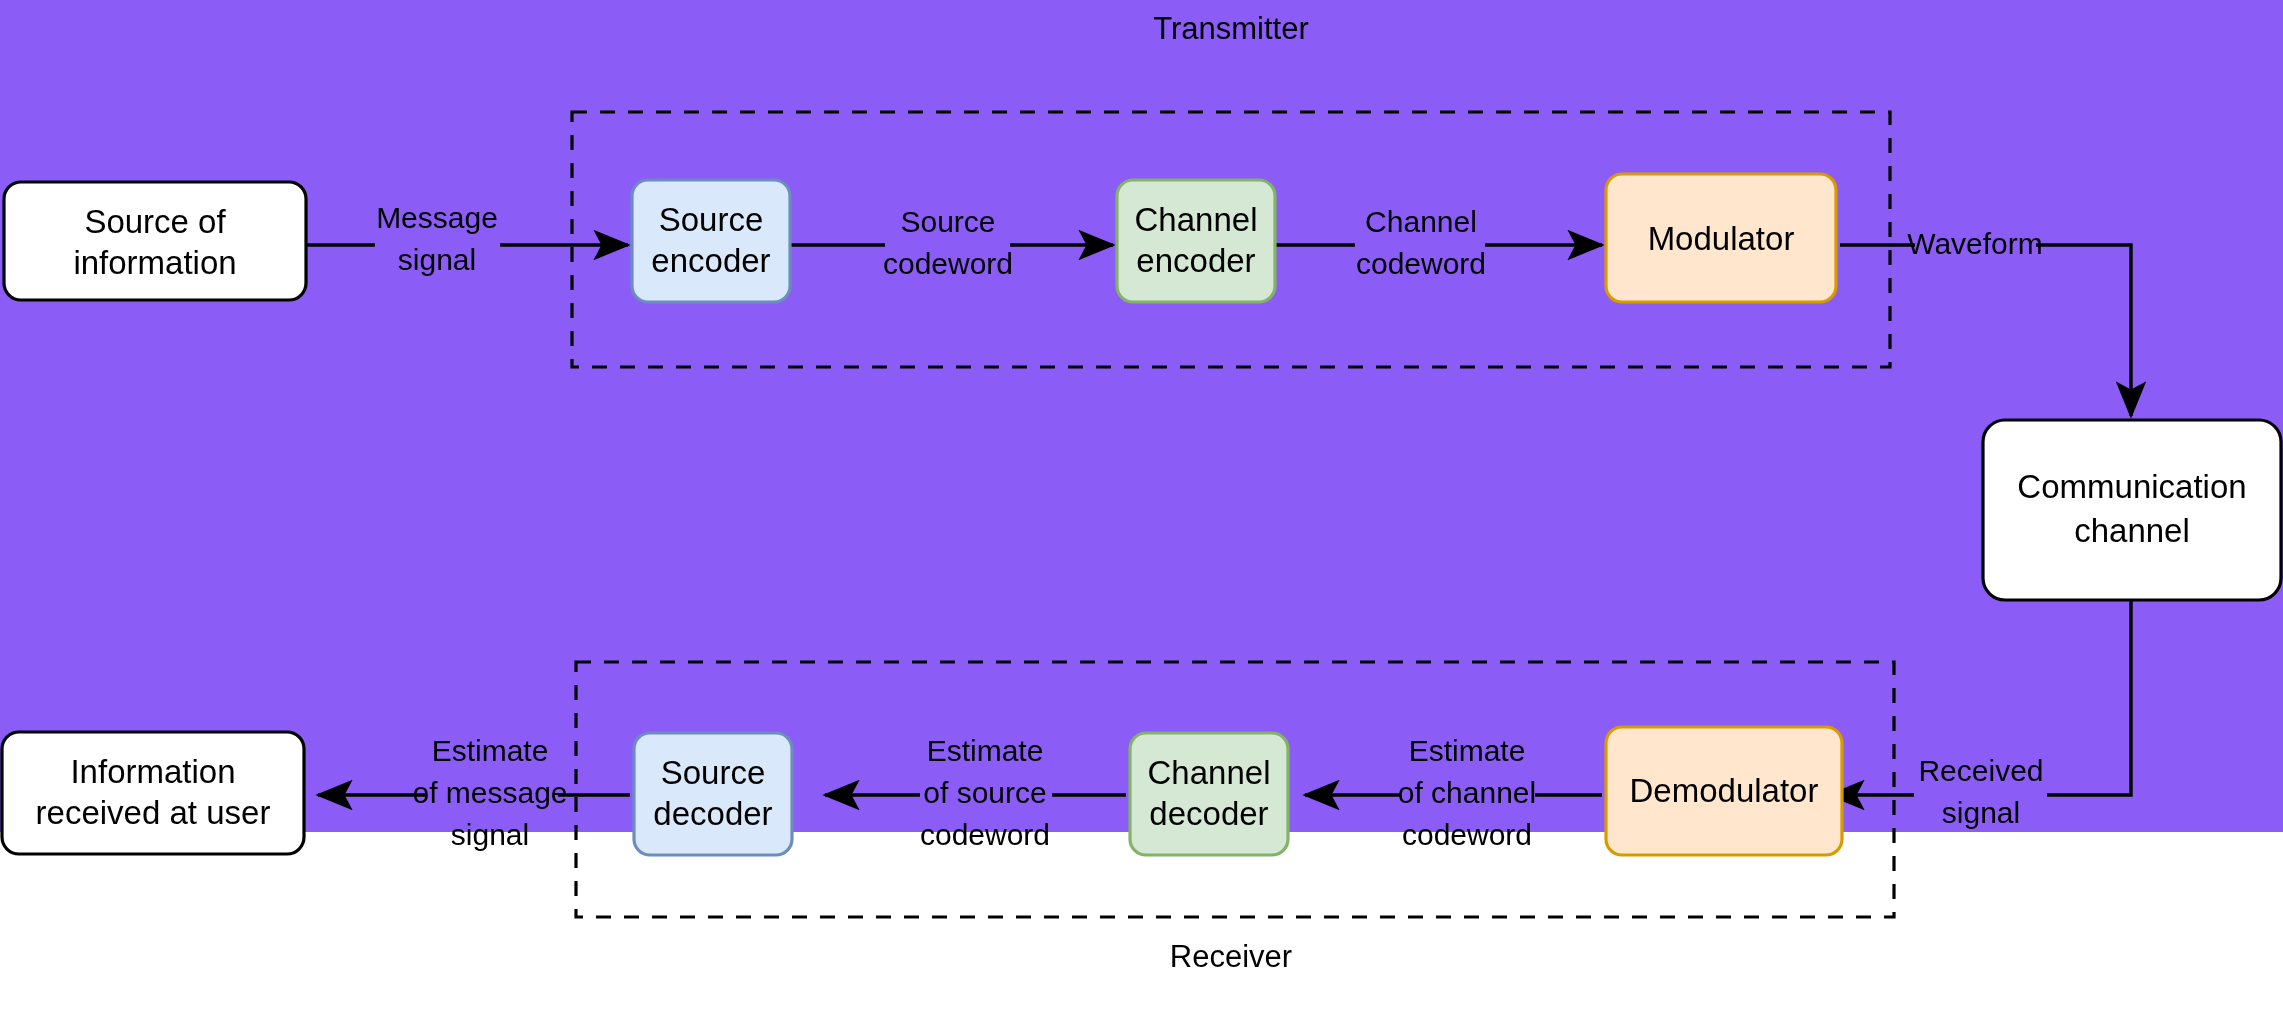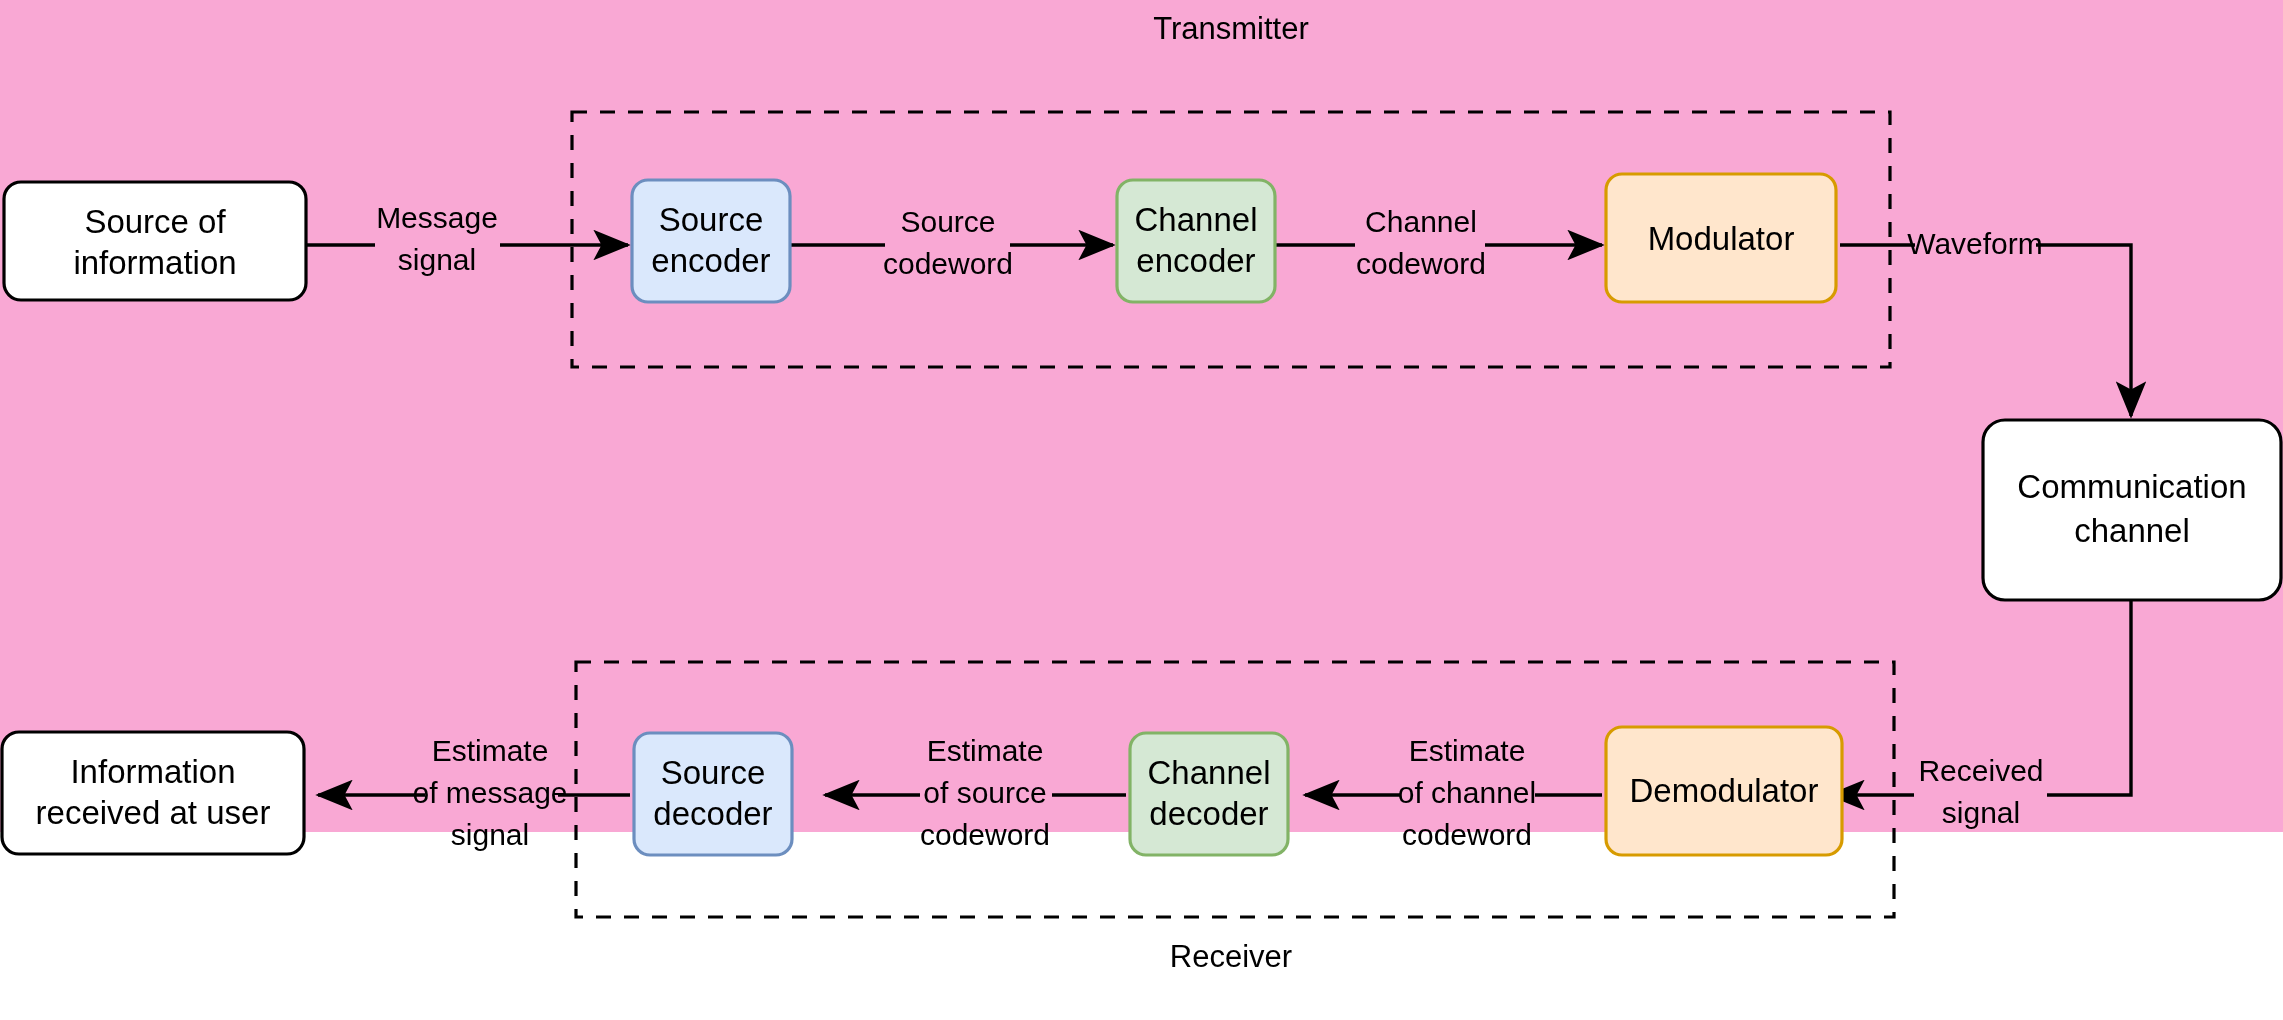--- a/index.html
+++ b/index.html
@@ -10,21 +10,21 @@
   body {
     width: 2283px;
     height: 1020px;
     font-family: "Liberation Sans", sans-serif;
     overflow: hidden;
   }
   #diagram-root {
     position: relative;
     width: 2283px;
     height: 832px;
-    background: #f9a8d4;
+    background: #8b5cf6;
   }
   svg.canvas {
     position: absolute;
     top: 0;
     left: 0;
     width: 2283px;
     height: 1020px;
     display: block;
   }
   .node-rect {

